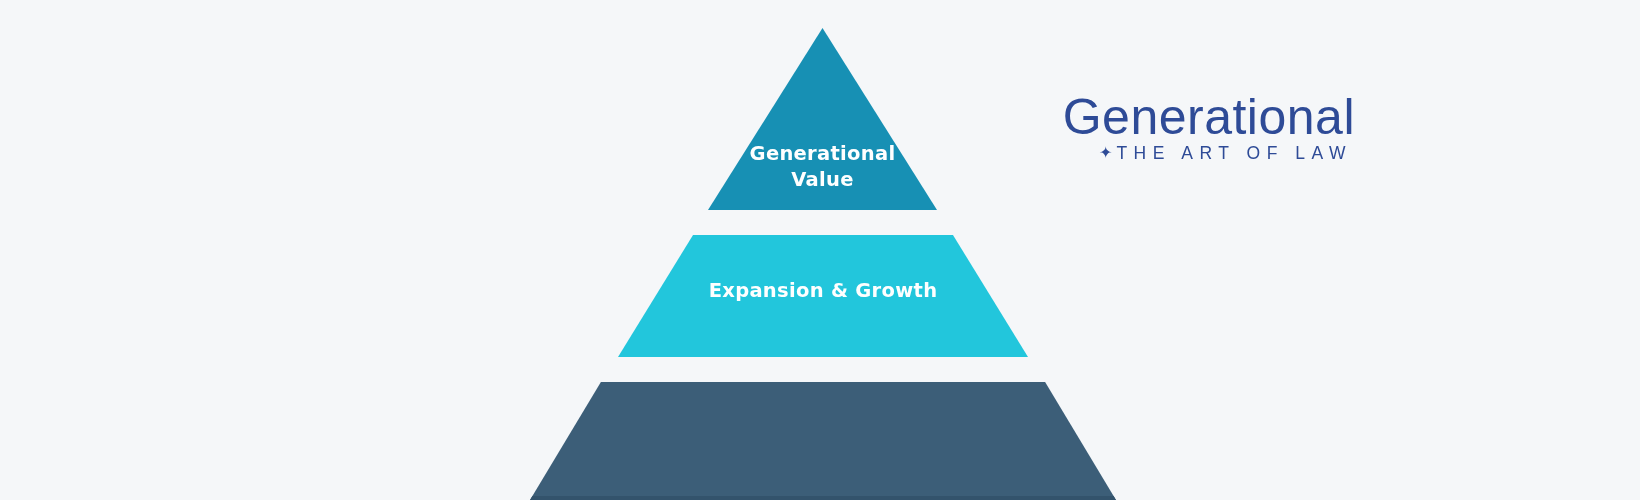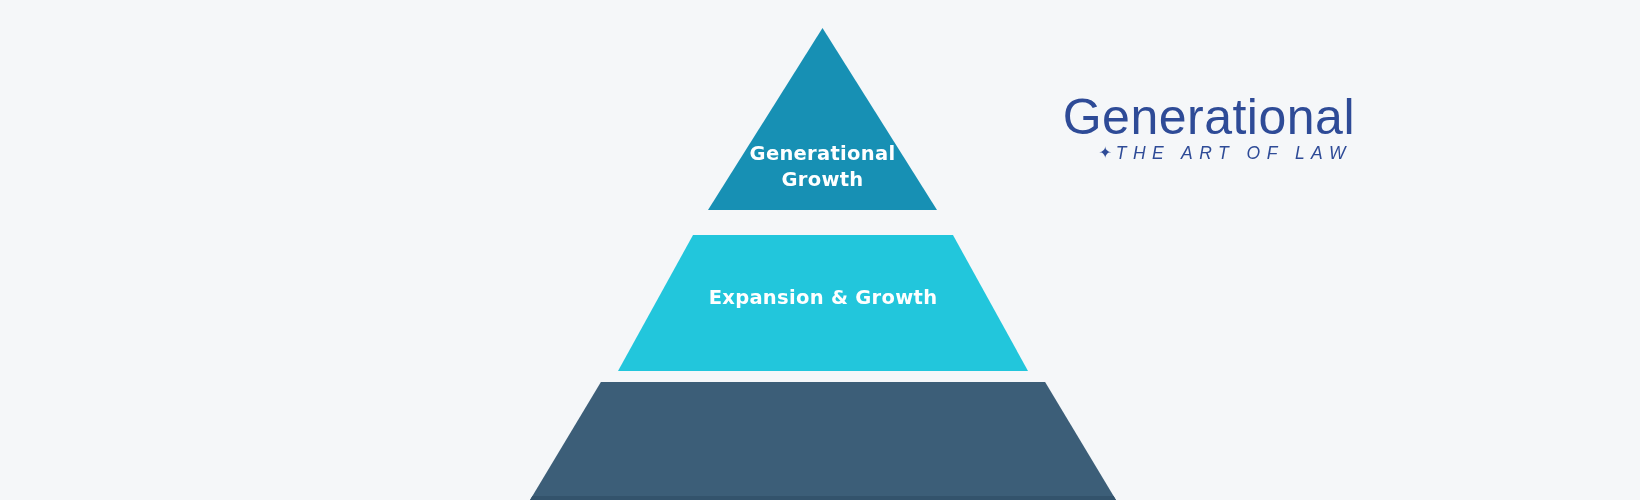--- a/index.html
+++ b/index.html
@@ -40,21 +40,21 @@
     height: 182px;
     clip-path: polygon(50% 0, 100% 100%, 0 100%);
     justify-content: flex-end;
     padding-bottom: 17px;
   }
 
   .level-middle {
     left: 618px;
     top: 235px;
     width: 410px;
-    height: 136px;
+    height: 122px;
     clip-path: polygon(18.3% 0, 81.7% 0, 100% 100%, 0 100%);
     justify-content: center;
     padding-bottom: 10px;
   }
 
   .level-bottom {
     left: 530px;
     top: 382px;
     width: 586px;
     height: 118px;
@@ -98,31 +98,30 @@
     line-height: 16px;
     margin-right: 4px;
   }
   .logo-tagline {
     font-family: "Liberation Sans", sans-serif;
     font-weight: 400;
     font-size: 17.5px;
     line-height: 20px;
     letter-spacing: 6.5px;
     white-space: nowrap;
-    font-style: italic;
   }
 </style>
 </head>
 <body>
 
 <div class="stage" style="background-color: rgb(245, 247, 249);">
 
   <div class="level level-top" style="background-color: rgb(23, 144, 180);">
     <div class="level-text">Generational</div>
-    <div class="level-text">Growth</div>
+    <div class="level-text">Value</div>
   </div>
 
   <div class="level level-middle" style="background-color: rgb(34, 198, 220);">
     <div class="level-text">Expansion &amp; Growth</div>
   </div>
 
   <div class="level level-bottom" style="background-color: rgb(60, 94, 120);">
     <div class="level-bottom-edge" style="background-color: rgb(51, 83, 108);"></div>
   </div>
 

